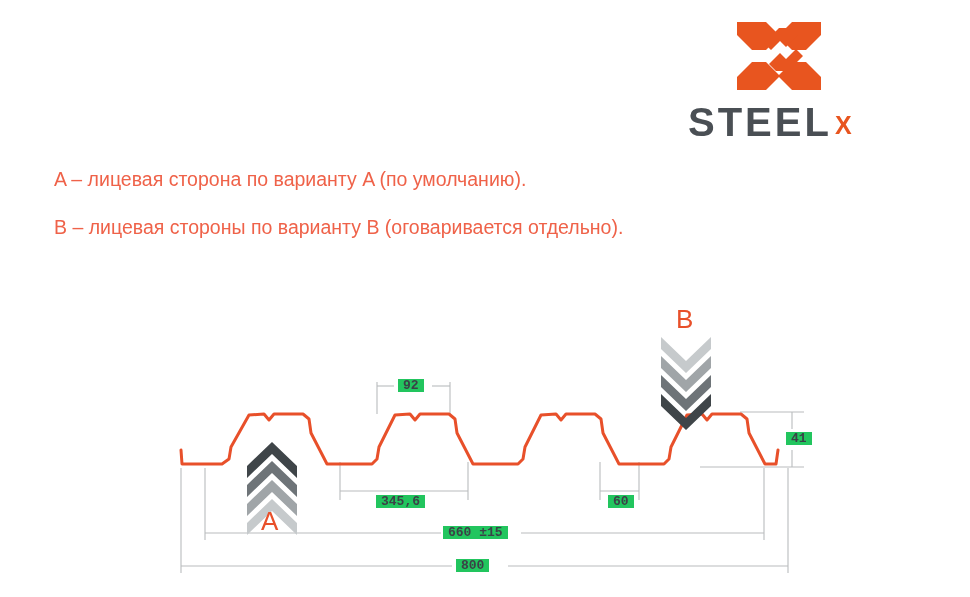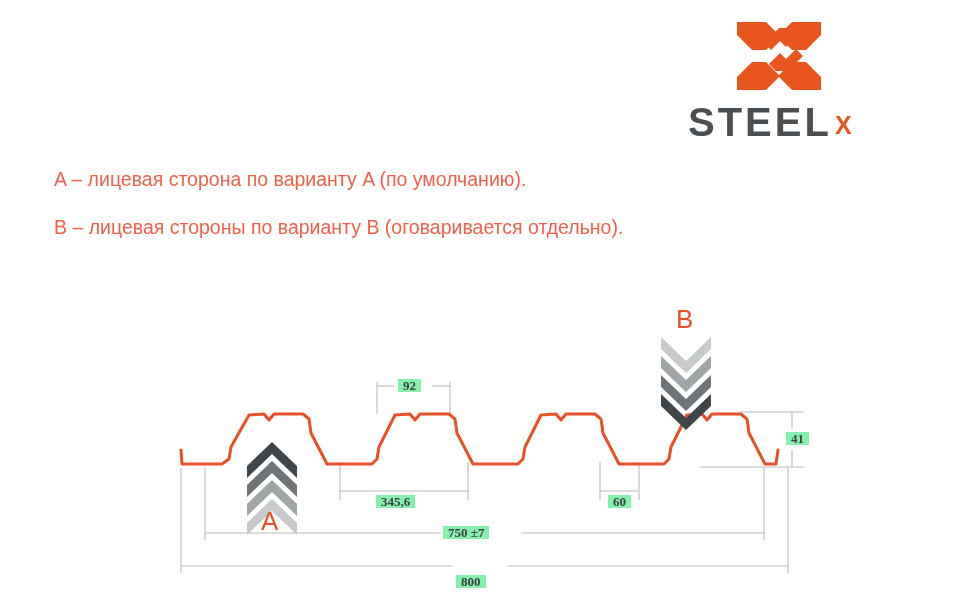--- a/index.html
+++ b/index.html
@@ -91,22 +91,22 @@
   }
   #variant-a-letter { left: 261px; top: 508px; }
   #variant-b-letter { left: 676px; top: 306px; }
 
   
   .dim-text {
     position: absolute;
     font-size: 13px;
     font-weight: bold;
     color: #3b4147;
-    font-family: Liberation Serif, serif;
-    background: #86efac;
+    font-family: Liberation Mono, monospace;
+    background: #22c55e;
     padding: 0 5px;
     line-height: 1;
     white-space: nowrap;
   }
 </style>
 </head>
 <body>
 
 <div id="logo-block">
 
@@ -228,15 +228,15 @@
     <path d="M661,394 L686,418 L711,394 L711,406 L686,430 L661,406 Z" fill="#3f4549"></path>
   </g>
 </svg>
 
 <div class="variant-letter" id="variant-a-letter">A</div>
 <div class="variant-letter" id="variant-b-letter">B</div>
 
 <div class="dim-text" style="left:398px; top:379px;">92</div>
 <div class="dim-text" style="left:376px; top:495px;">345,6</div>
 <div class="dim-text" style="left:608px; top:495px;">60</div>
-<div class="dim-text" style="left:443px; top:526px;">750 ±7</div>
-<div class="dim-text" style="left:456px; top:559px;margin-top:16px;">800</div>
+<div class="dim-text" style="left:443px; top:526px;">660 ±15</div>
+<div class="dim-text" style="left:456px; top:559px;">800</div>
 <div class="dim-text" style="left:786px; top:432px;">41</div>
 
 </body></html>

